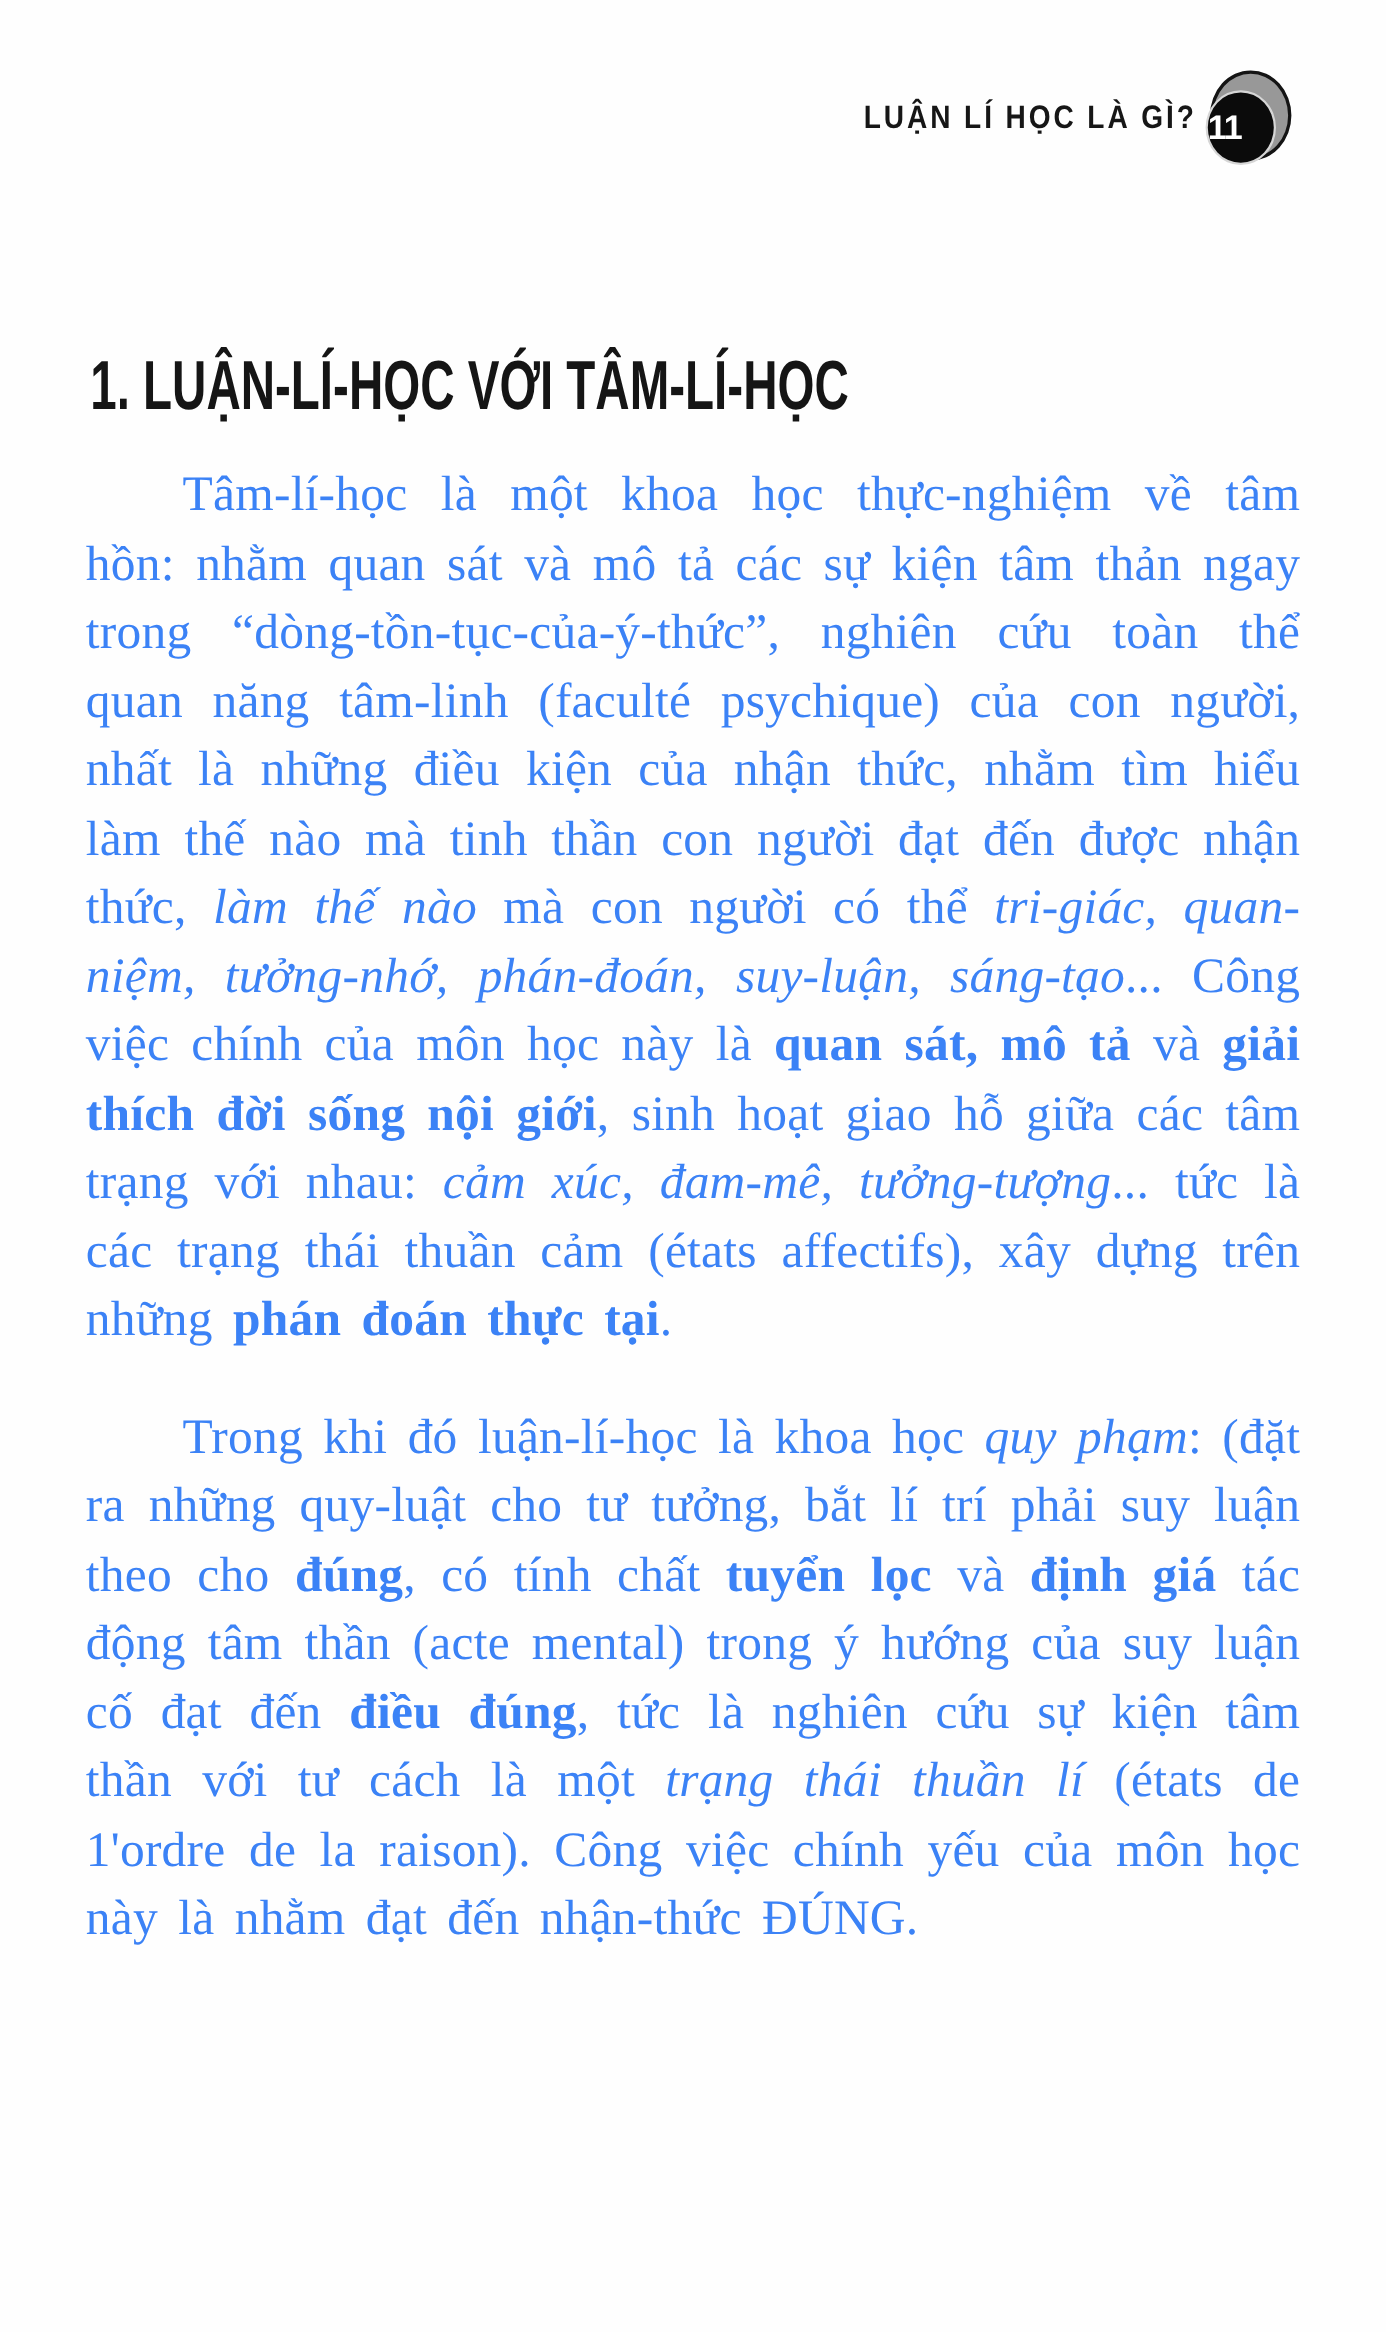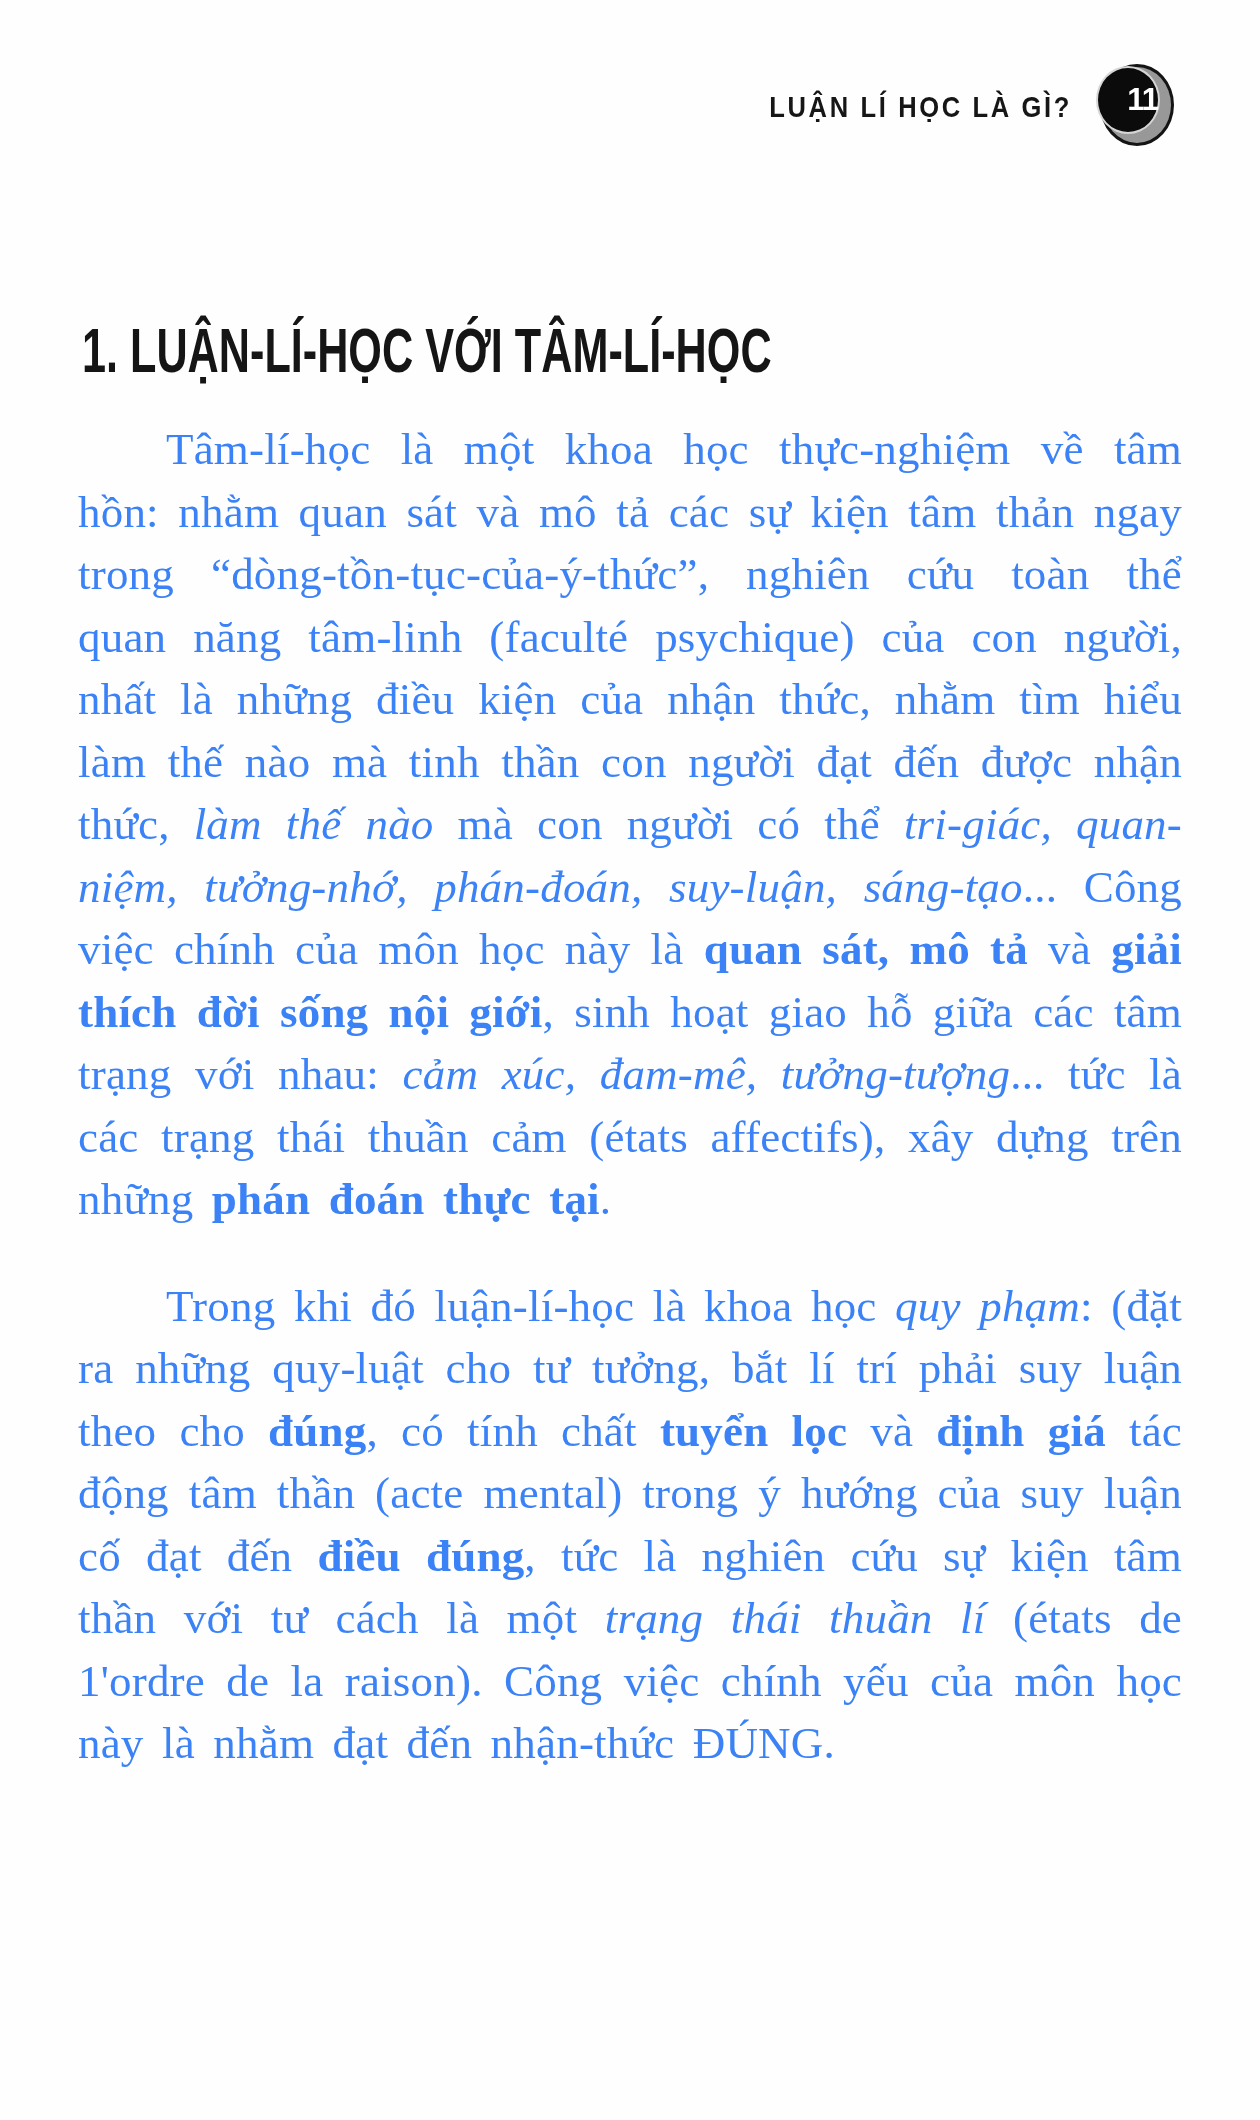--- a/index.html
+++ b/index.html
@@ -15,21 +15,21 @@
     font-family: "Liberation Serif", serif;
   }
 
   
   .running-header {
     position: absolute;
     top: 64px;
     right: 86px;
     display: flex;
     align-items: center;
-    gap: 24px;
+    gap: 8px;
   }
   .rh-title {
     font-family: "Liberation Sans", sans-serif;
     font-weight: 700;
     font-size: 29px;
     letter-spacing: 3px;
     color: #161616;
     white-space: nowrap;
     transform: scale(0.88, 1.02);
     transform-origin: right center;
@@ -47,30 +47,30 @@
     width: 74px;
     height: 82px;
     box-sizing: border-box;
     background: #989898;
     border: 3px solid #141414;
     border-radius: 50%;
   }
   .badge-inner {
     position: absolute;
     left: 0;
-    bottom: 16px;
+    bottom: 0;
     width: 64px;
     height: 68px;
     box-sizing: border-box;
     background: #0b0b0b;
     border: 2px solid #d6d6d6;
     border-radius: 50%;
     display: flex;
     align-items: center;
-    justify-content: flex-end;
+    justify-content: flex-start;
   }
   .badge-num {
     color: #ffffff;
     font-family: "Liberation Sans", sans-serif;
     font-weight: 700;
     font-size: 31px;
     letter-spacing: -1px;
   }
 
   

